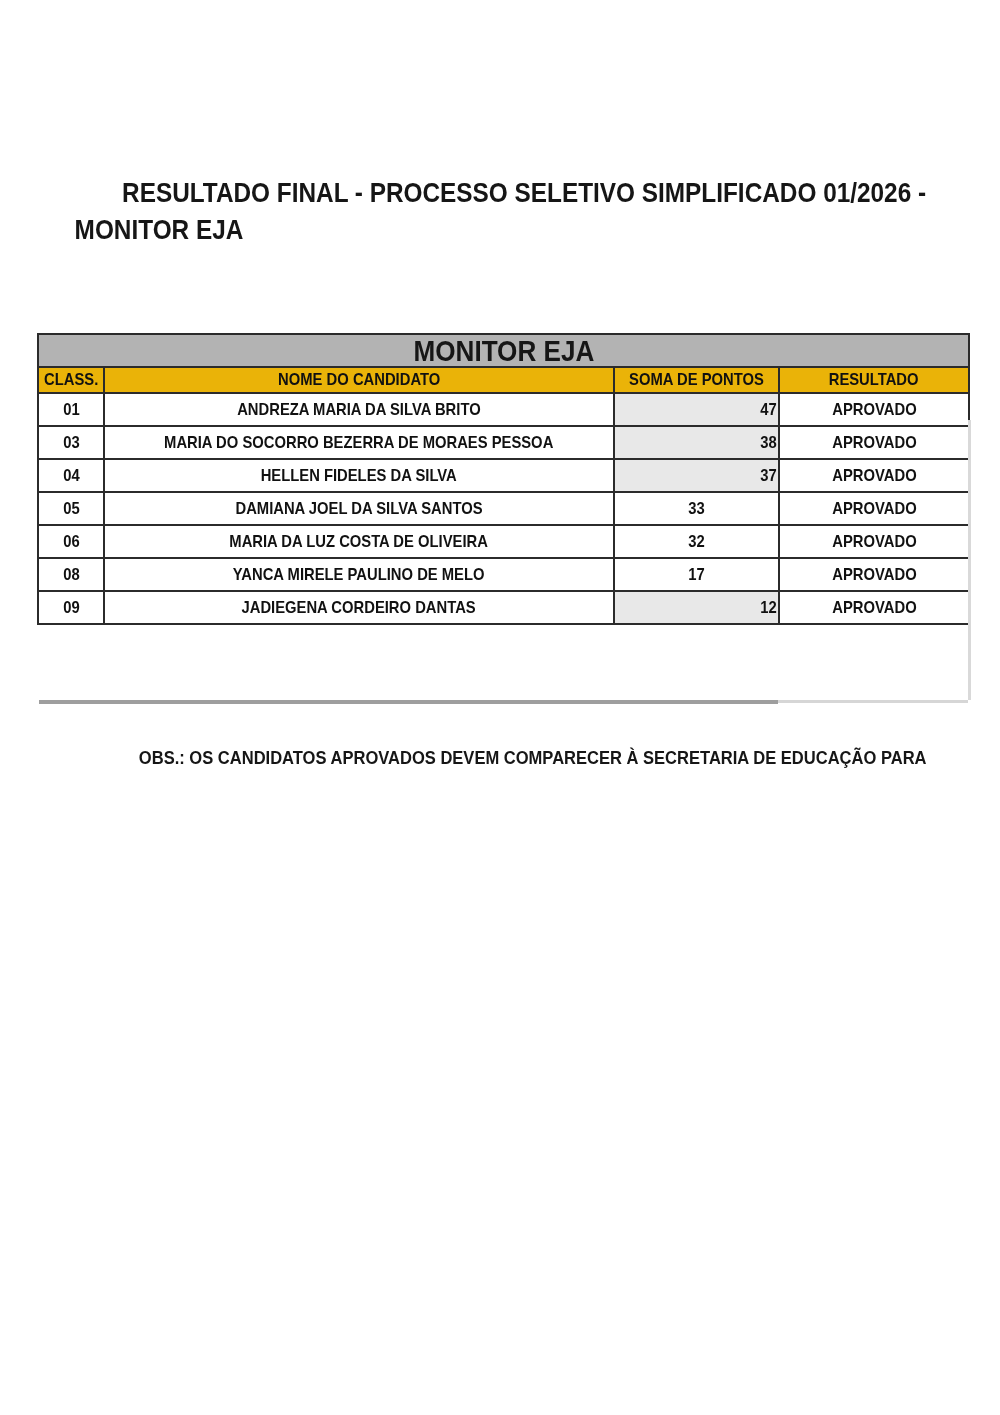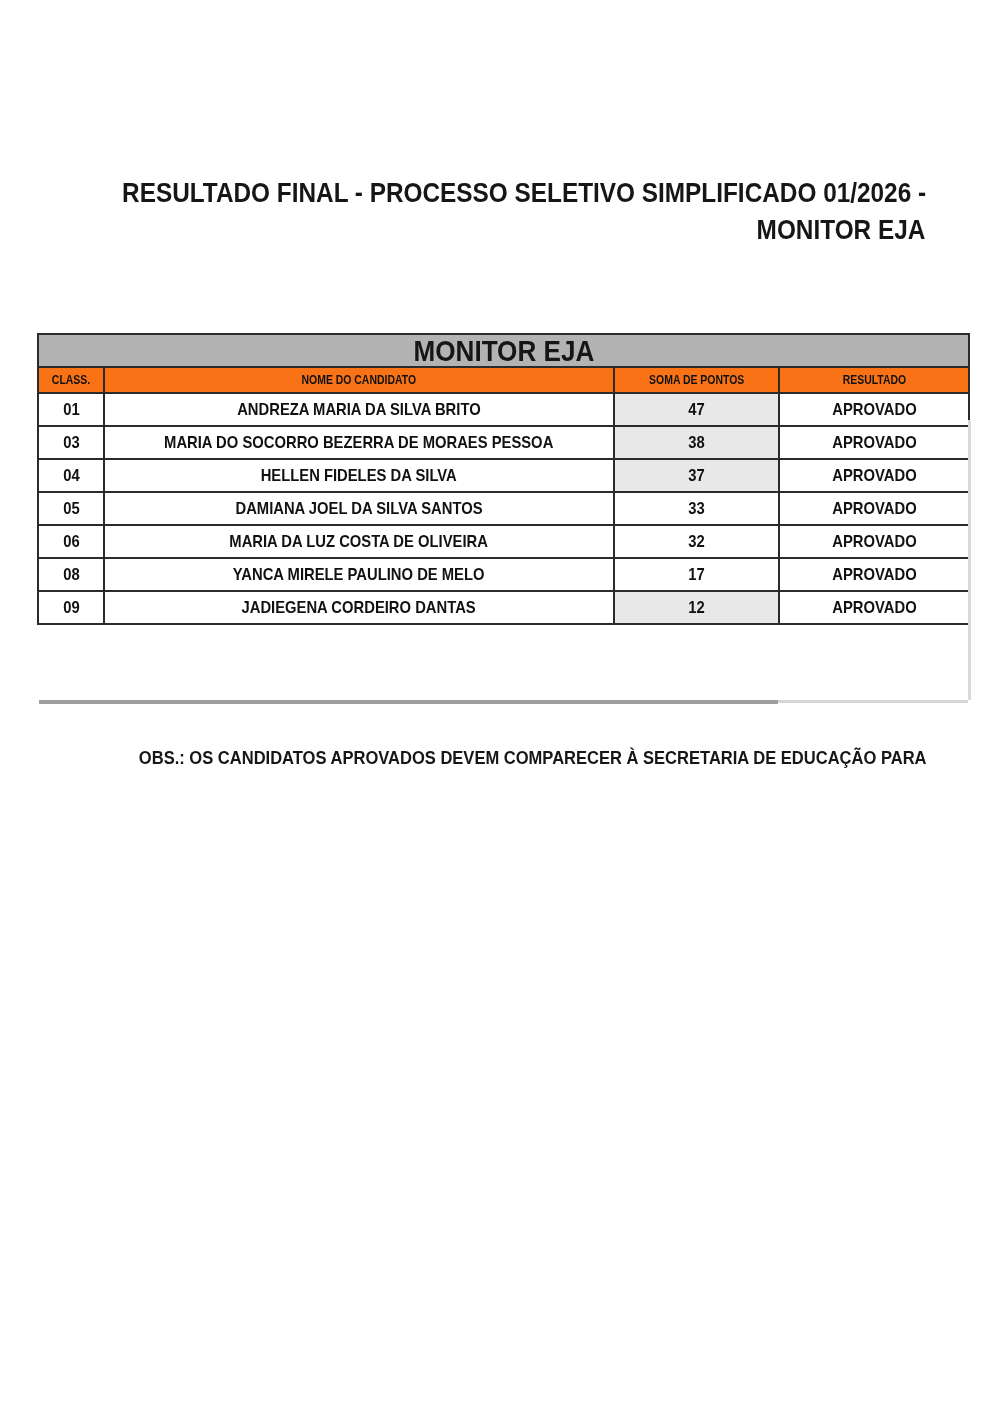--- a/index.html
+++ b/index.html
@@ -15,21 +15,21 @@
   .cond {
     display: inline-block;
     transform: scaleX(0.87);
     transform-origin: 50% 50%;
     white-space: nowrap;
   }
 
   .doc-title {
     position: absolute;
     top: 174px; left: 62px; width: 876px;
-    text-align: right;
+    text-align: left;
     font-size: 28px; font-weight: 700;
     line-height: 37px;
     letter-spacing: 0px;
     color: #161616;
   }
 
   table.results {
     position: absolute;
     top: 333px; left: 37px;
     width: 931px;
@@ -46,32 +46,32 @@
   tr.band-row th {
     height: 31px;
     background: var(--band-bg, #b3b3b3);
     font-size: 30px;
     font-weight: 700;
     color: #161616;
     line-height: 31px;
   }
   tr.cols-row th {
     height: 24px;
-    background: #f97316;
-    font-size: 12px;
+    background: #eab308;
+    font-size: 17px;
     font-weight: 700;
     line-height: 24px;
   }
   tr.data-row td {
     height: 31px;
     font-size: 17px;
     font-weight: 700;
     background: #ffffff;
   }
-  tr.data-row td.shaded { background: var(--points-bg, #e8e8e8); }
+  tr.data-row td.shaded { background: var(--points-bg, #e8e8e8); text-align: right; }
 
   .table-shadow-left {
     position: absolute;
     top: 700px; left: 39px; width: 739px; height: 4px;
     background: #9e9e9e;
   }
   .table-shadow-right {
     position: absolute;
     top: 700px; left: 778px; width: 190px; height: 3px;
     background: #d6d6d6;

